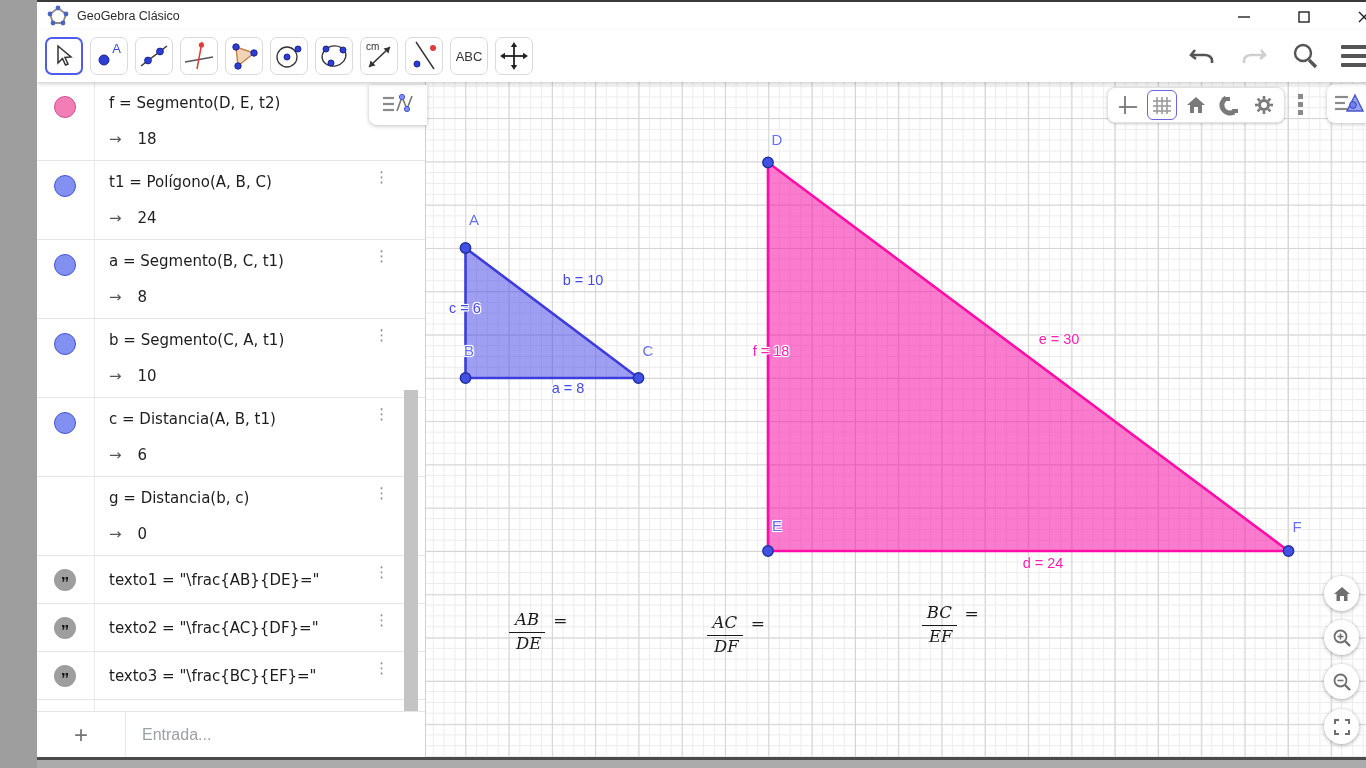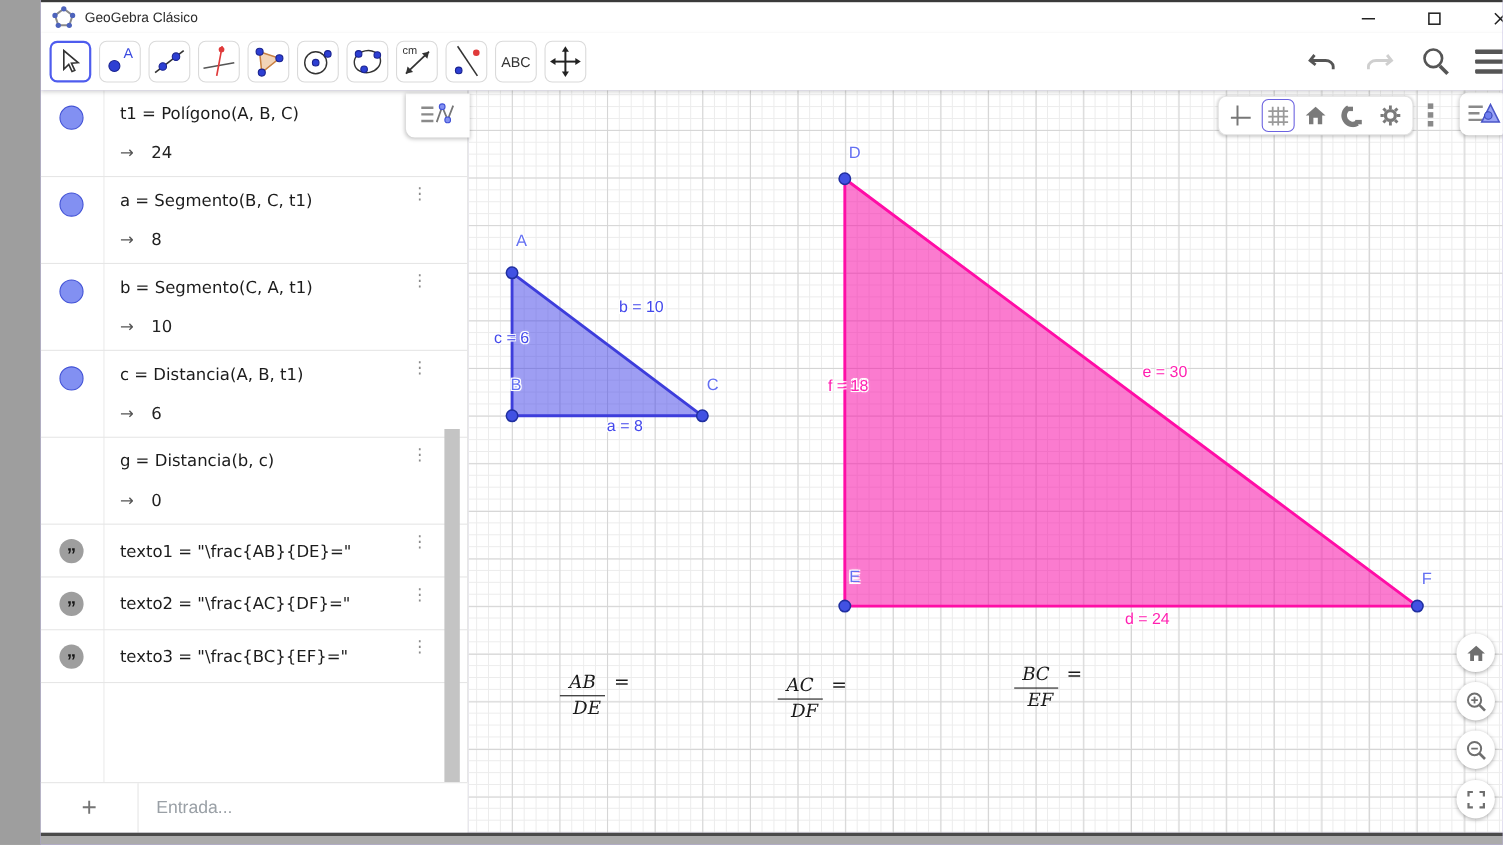--- a/index.html
+++ b/index.html
@@ -75,21 +75,21 @@
           text-shadow:-1px -1px 0 #fff,1px -1px 0 #fff,-1px 1px 0 #fff,1px 1px 0 #fff,0 0 3px #fff;}
   .vlabel{color:#6470f2;font-size:15px;}
   .elabel-blue{color:#4348ec;font-size:14.5px;}
   .elabel-pink{color:#ff1fb0;font-size:14.5px;}
 
   
   .fraction{position:absolute;display:flex;align-items:flex-start;gap:8px;color:#1a1a1a;
             font-family:"DejaVu Serif",serif;font-style:italic;}
   .frac{text-align:center;font-size:16.5px;line-height:1.25;}
   .frac .num{padding:0 4px 1px 4px;border-bottom:1.4px solid #1a1a1a;}
-  .frac .den{padding:1px 4px 0 12px;}
+  .frac .den{padding:1px 4px 0 7px;}
   .fraction .eq{font-size:17px;font-style:normal;}
 
   
   .stylebar{position:absolute;left:681px;top:5px;height:36px;background:#fff;border:1px solid #e3e3e3;
             border-radius:8px;box-shadow:0 1px 3px rgba(0,0,0,.2);display:flex;align-items:center;
             gap:4px;padding:0 5px;}
   .sb-btn{width:30px;height:30px;border-radius:6px;display:flex;align-items:center;justify-content:center;}
   .sb-btn.active{border:1.6px solid #6c63e0;}
   .sb-kebab{position:absolute;left:872px;top:12px;display:flex;flex-direction:column;gap:3px;}
   .sb-kebab div{width:5px;height:5px;background:#8a8a8a;}
@@ -245,20 +245,25 @@
           <div></div>
           <div></div>
         </div>
     </div>
   </div>
 
   <div class="algebra">
     <div class="marker-divider"></div>
 
     <div class="arow tall">
+      <div class="marker pink"></div>
+      <div class="def">f  =  Segmento(D, E, t2)</div>
+      <div class="val"><span class="arr">→</span><span>18</span></div>
+    </div>
+    <div class="arow tall">
       <div class="marker blue"></div>
       <div class="def">t1  =  Polígono(A, B, C)</div>
       <div class="val"><span class="arr">→</span><span>24</span></div>
       <div class="kebab">⋮</div>
     </div>
     <div class="arow tall">
       <div class="marker blue"></div>
       <div class="def">a  =  Segmento(B, C, t1)</div>
       <div class="val"><span class="arr">→</span><span>8</span></div>
       <div class="kebab">⋮</div>

